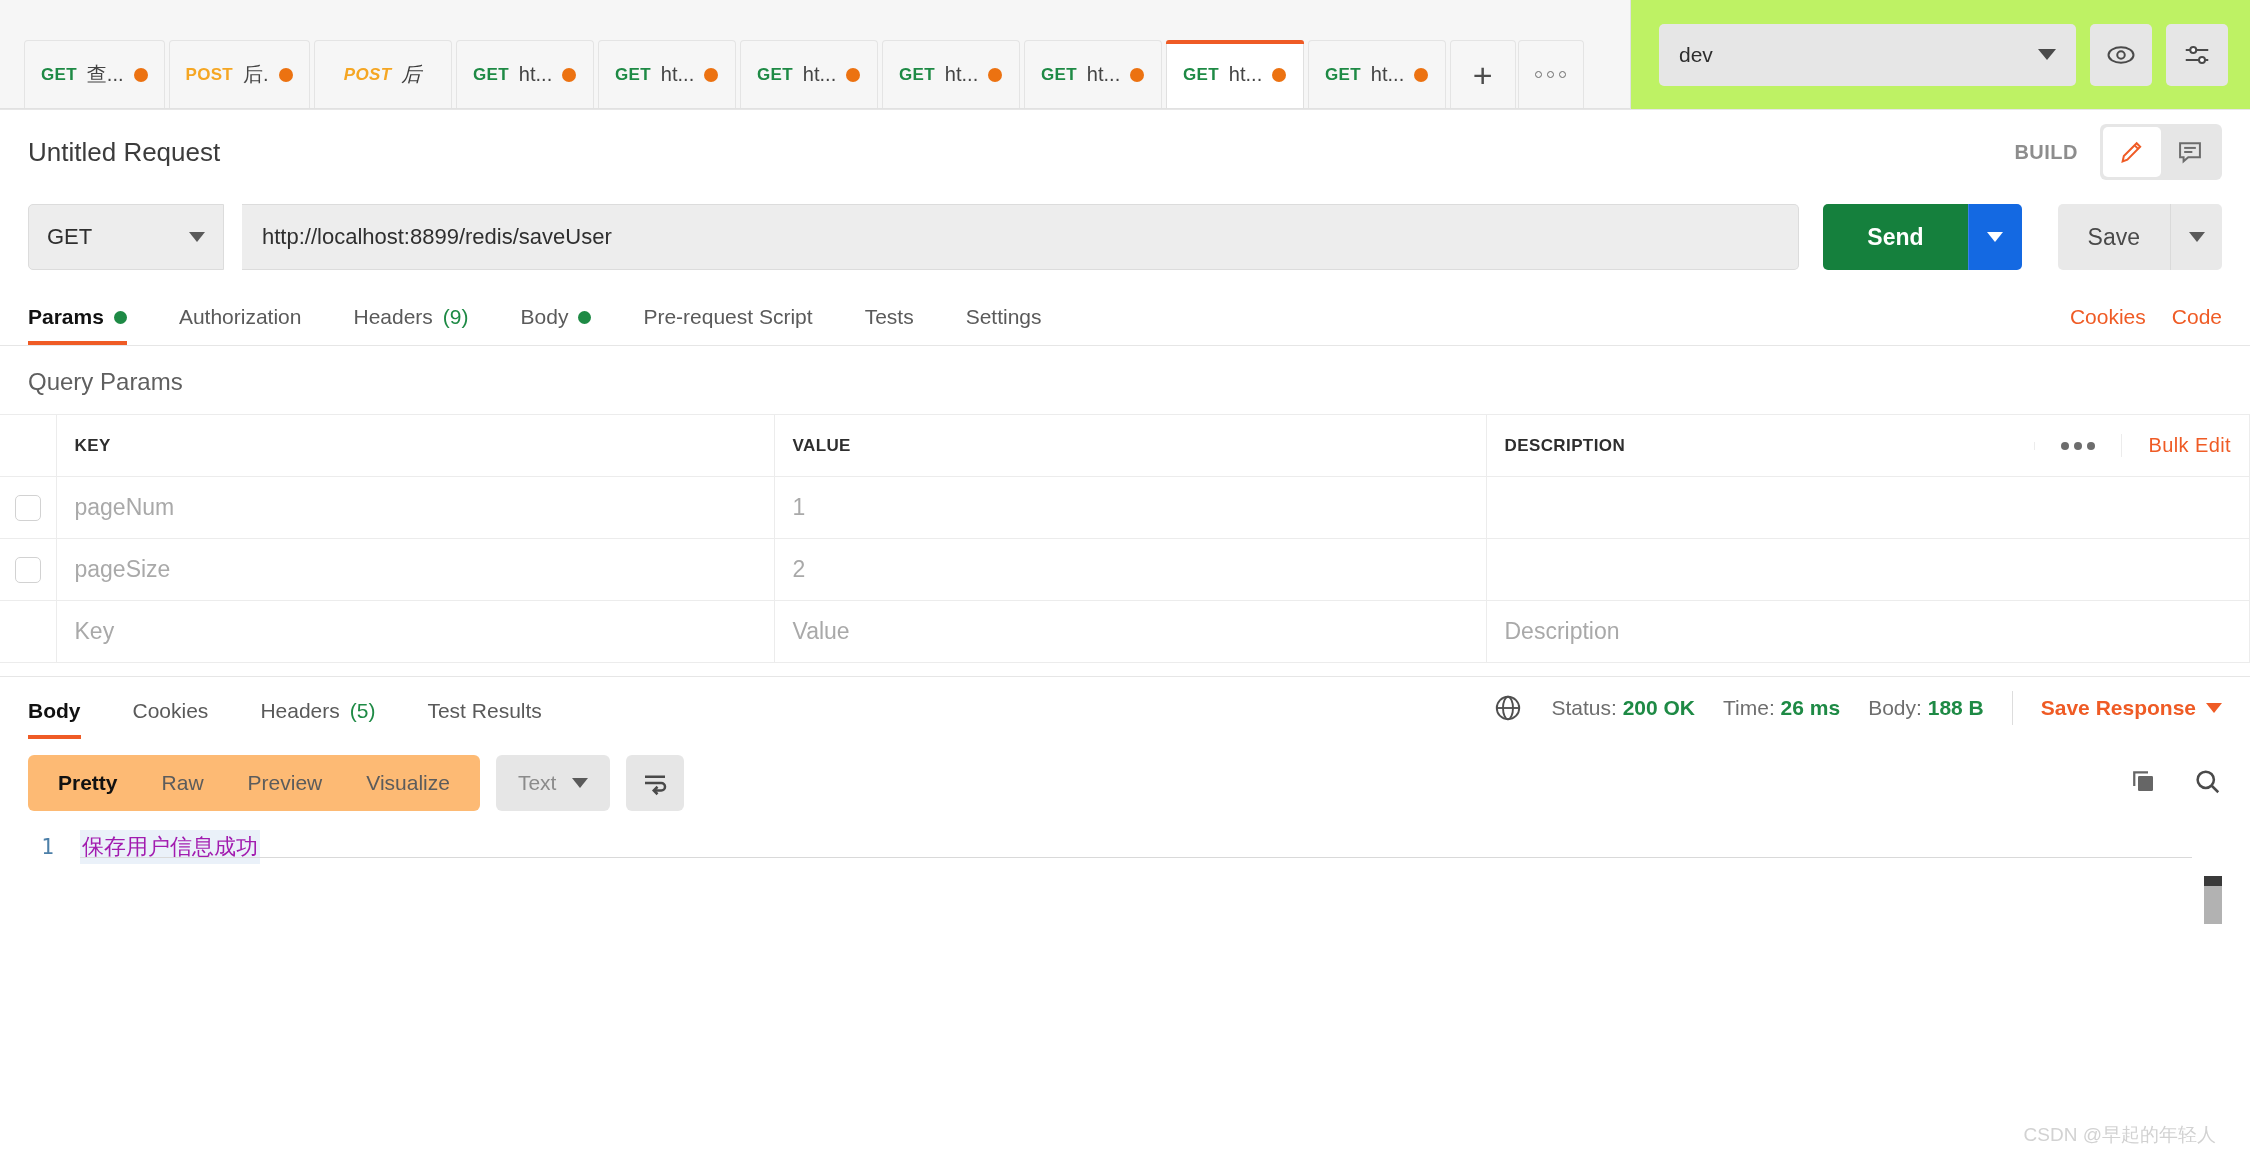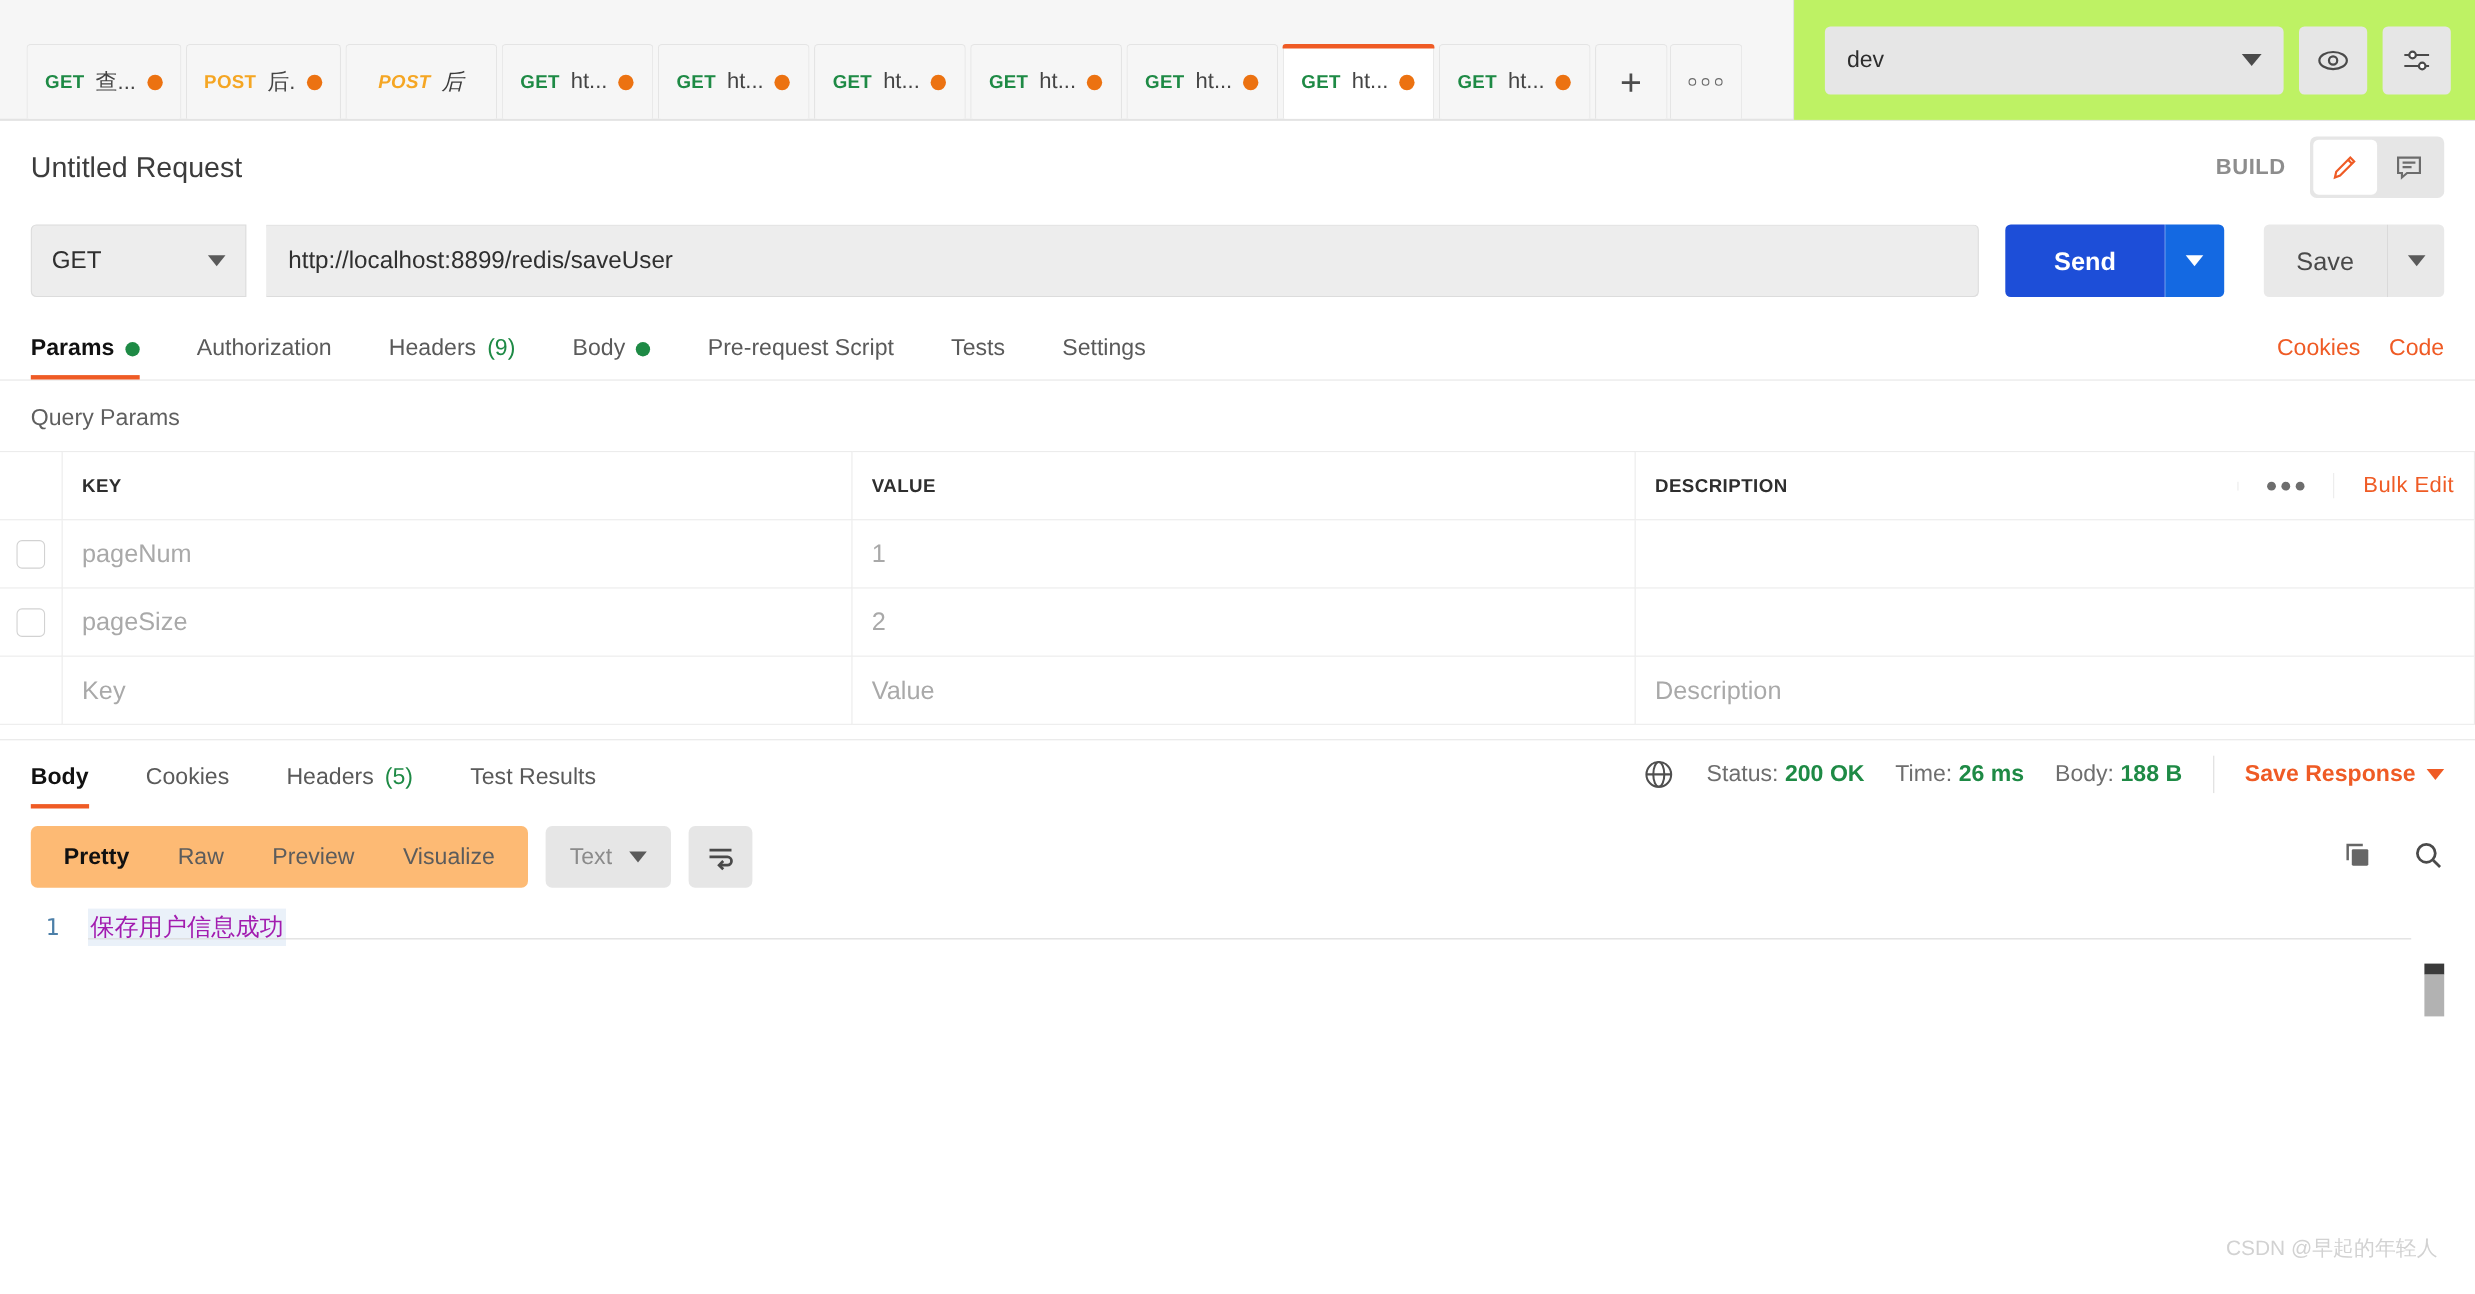--- a/index.html
+++ b/index.html
@@ -85,21 +85,21 @@
     padding: 0 18px; font-size: 22px; color: #2f2f2f; cursor: pointer;
   }
   .caret-sm { width: 0; height: 0; border-left: 8px solid transparent; border-right: 8px solid transparent;
     border-top: 10px solid #5a5a5a; }
   .url-box {
     flex: 1; height: 66px; background: #ededed; border: 1px solid #dcdcdc; border-left: none;
     border-radius: 0 5px 5px 0; display: flex; align-items: center; padding: 0 20px;
     font-size: 22px; color: #2f2f2f; cursor: text;
   }
   .send-group { display: flex; margin-left: 6px; }
-  .send-btn { background: #1d4ed8; color: #fff; font-size: 23px; font-weight: bold;
+  .send-btn { background: #15803d; color: #fff; font-size: 23px; font-weight: bold;
     height: 66px; padding: 0 44px; display: flex; align-items: center; border-radius: 5px 0 0 5px; cursor: pointer; }
   .send-caret { background: #1469e2; width: 54px; height: 66px; border-radius: 0 5px 5px 0;
     display:flex; align-items:center; justify-content:center; border-left: 1px solid #3a81e8; cursor: pointer; }
   .caret-w { width: 0; height: 0; border-left: 8px solid transparent; border-right: 8px solid transparent;
     border-top: 10px solid #ffffff; }
   .save-group { display: flex; margin-left: 18px; }
   .save-btn { background: #e9e9e9; color: #4a4a4a; font-size: 23px; height: 66px; padding: 0 30px;
     display: flex; align-items: center; border-radius: 5px 0 0 5px; cursor: pointer; }
   .save-caret { background: #e9e9e9; width: 52px; height: 66px; border-radius: 0 5px 5px 0;
     display:flex; align-items:center; justify-content:center; border-left: 1px solid #dadada; cursor:pointer; }
@@ -110,21 +110,21 @@
   .rtab { position: relative; font-size: 21px; color: #5a5a5a; padding: 0 0 16px 0;
     margin-right: 52px; display: flex; align-items: center; gap: 10px; cursor: pointer; white-space: nowrap; }
   .rtab.active { color: #111; font-weight: 600; }
   .rtab.active::after { content:""; position:absolute; left:0; right:0; bottom:0; height:4px; background:#ef5b25; }
   .gdot { width: 13px; height: 13px; border-radius: 50%; background: #1e8a45; display:inline-block; }
   .gcount { color: #1e8a45; }
   .rtabs-right { margin-left: auto; display: flex; gap: 26px; padding-bottom: 16px; }
   .orange-link { color: #ef5b25; font-size: 21px; cursor: pointer; }
 
   
-  .qp-title { font-size: 21px; color: #5f5f5f; padding: 22px 28px 18px 28px; }
+  .qp-title { font-size: 24px; color: #5f5f5f; padding: 22px 28px 18px 28px; }
   .tbl { width: 100%; border-collapse: collapse; table-layout: fixed; }
   .tbl th, .tbl td { border: 1px solid #ececec; border-left: none; border-right: 1px solid #ececec;
     height: 62px; text-align: left; margin-left: 38px; }
   .tbl th { font-size: 17px; font-weight: bold; color: #2e2e2e; letter-spacing: .4px; padding-left: 18px;
     background: #fff; }
   .tbl td { font-size: 23px; color: #5a5a5a; padding-left: 18px; }
   .col-chk { width: 56px; }
   .col-key { width: 718px; }
   .col-val { width: 712px; }
   .col-desc { }

